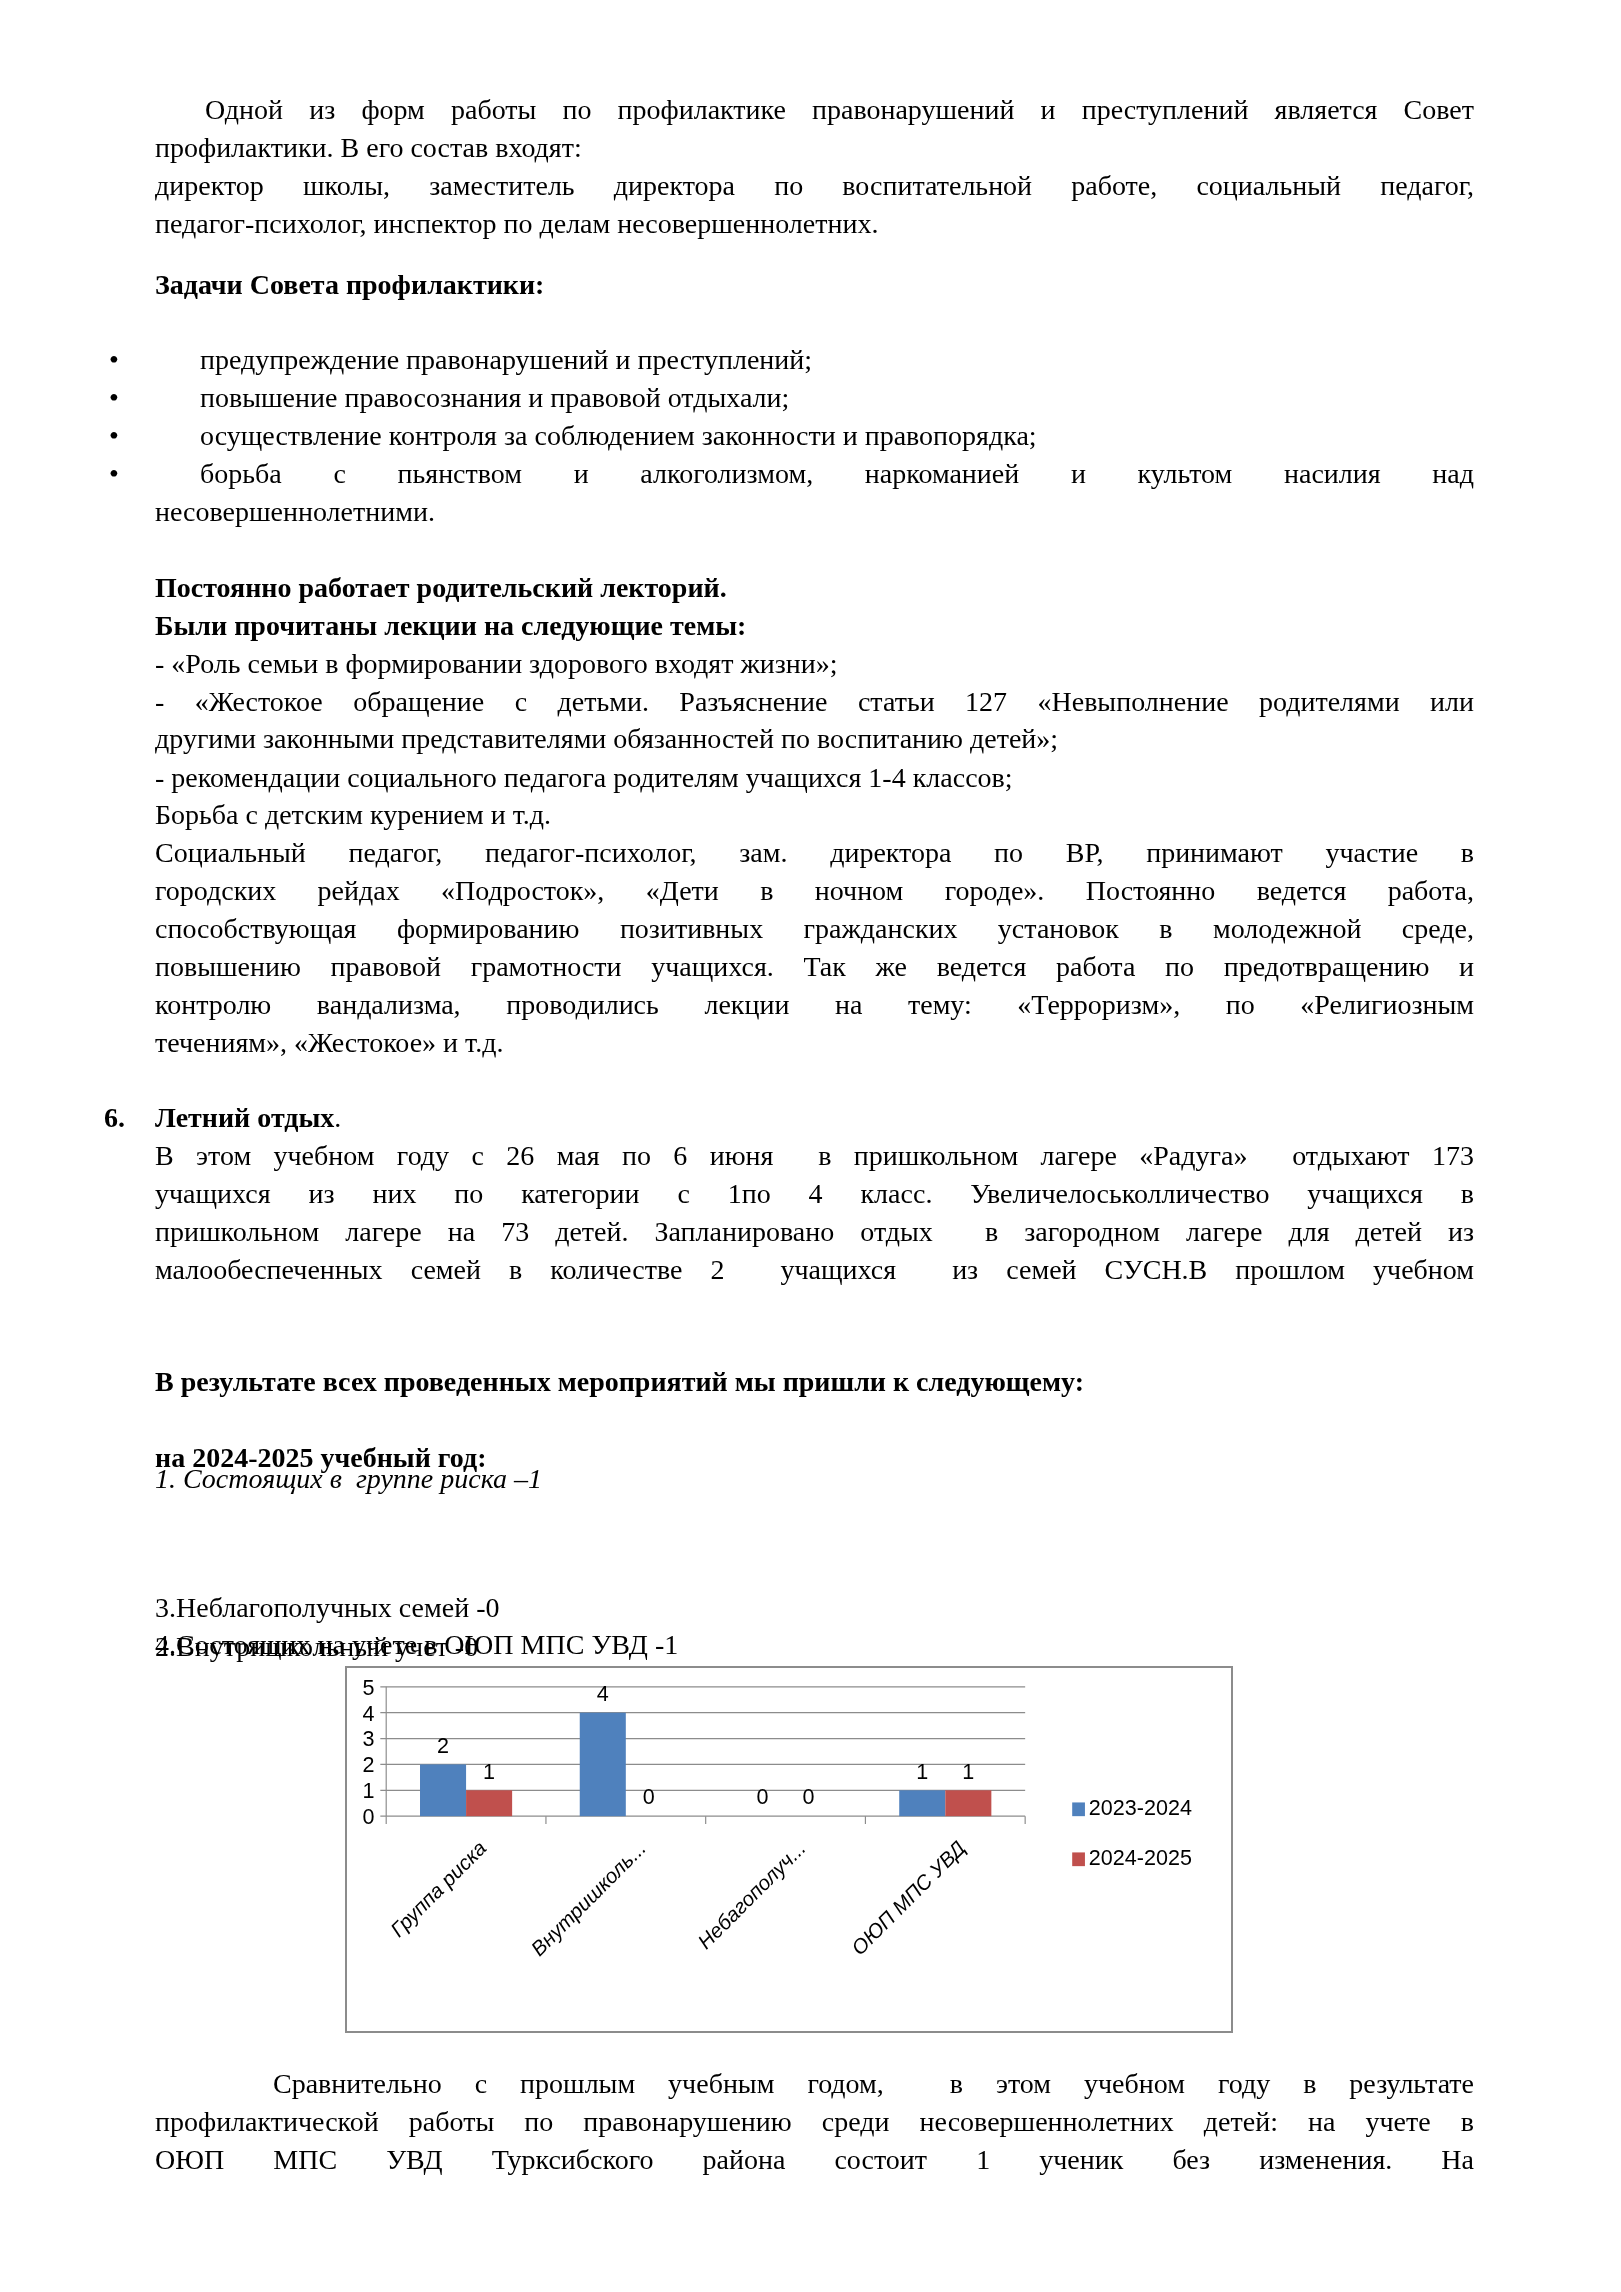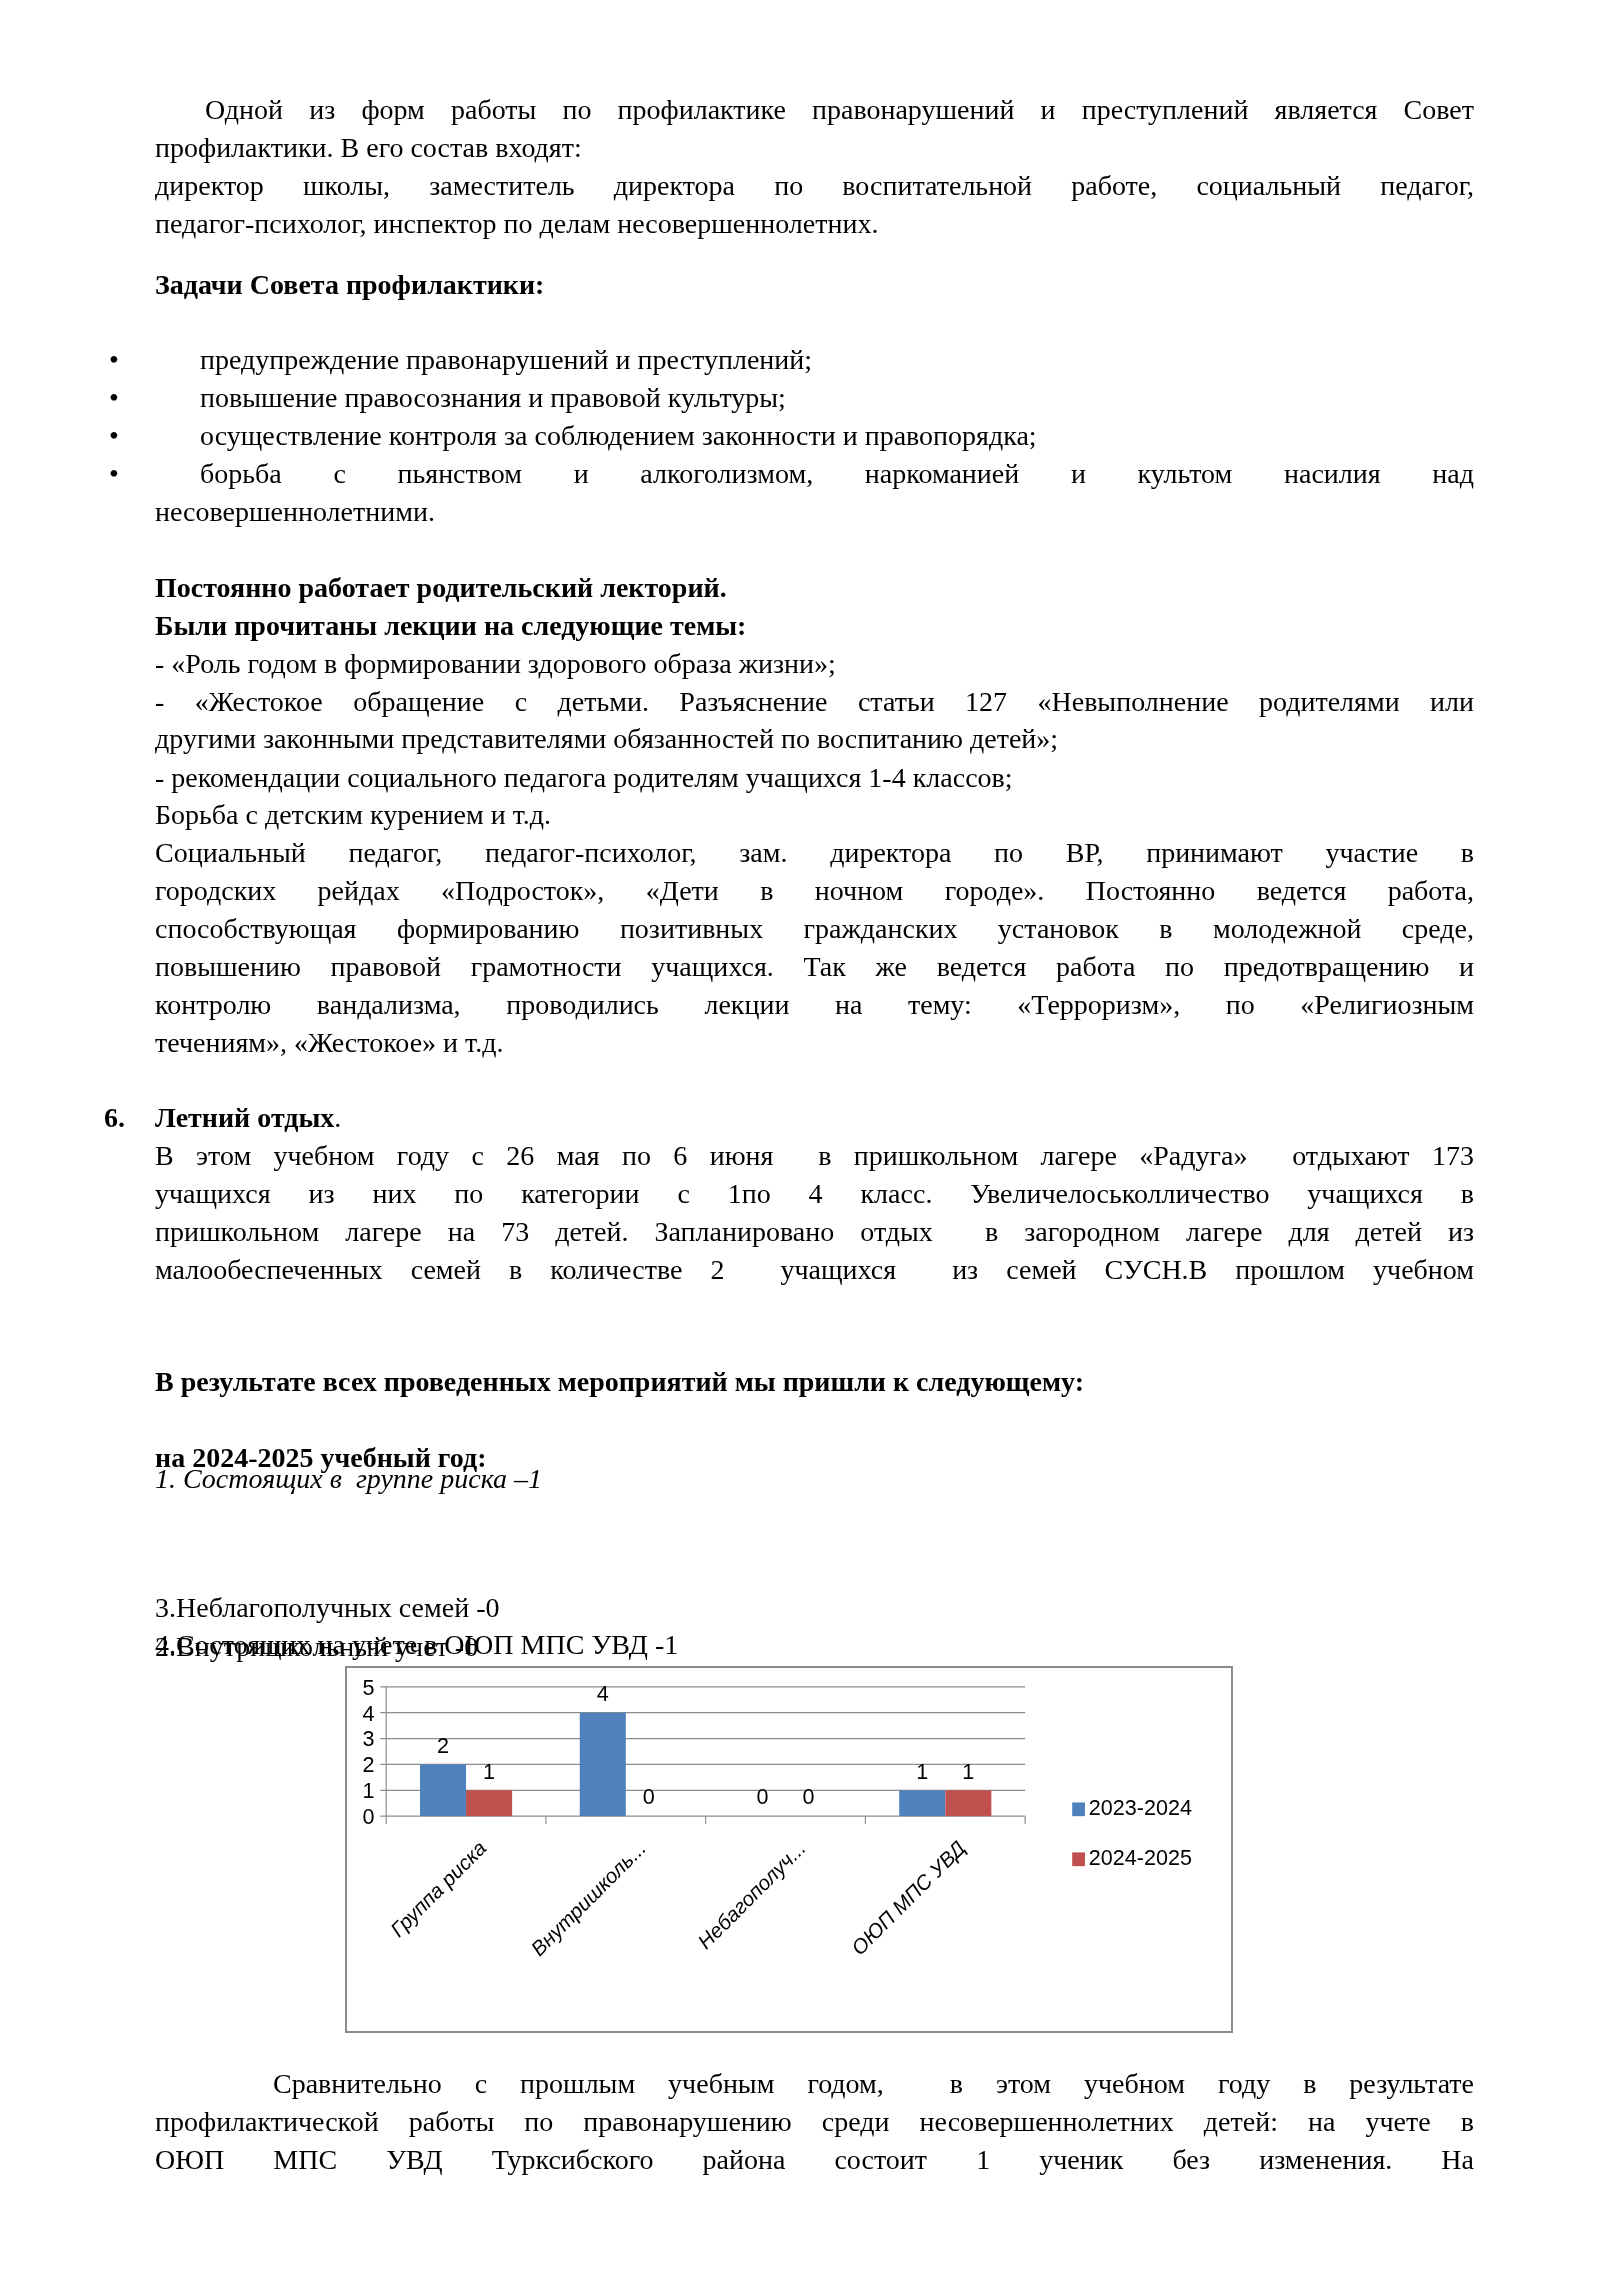--- a/index.html
+++ b/index.html
@@ -37,35 +37,35 @@
   </div>
 
   <div class="abs bold" style="top:266px;">Задачи Совета профилактики:</div>
 
   <div class="bullet-row" style="top:341px;">
     <span class="bullet-dot">•</span>
     <div class="bullet-text">предупреждение правонарушений и преступлений;</div>
   </div>
   <div class="bullet-row" style="top:379px;">
     <span class="bullet-dot">•</span>
-    <div class="bullet-text">повышение правосознания и правовой культуры;</div>
+    <div class="bullet-text">повышение правосознания и правовой отдыхали;</div>
   </div>
   <div class="bullet-row" style="top:417px;">
     <span class="bullet-dot">•</span>
     <div class="bullet-text">осуществление контроля за соблюдением законности и правопорядка;</div>
   </div>
   <div class="bullet-row" style="top:455px;">
     <span class="bullet-dot">•</span>
     <div class="bullet-text justify-full">борьба с пьянством и алкоголизмом, наркоманией и культом насилия над</div>
   </div>
   <div class="abs" style="top:493px;">несовершеннолетними.</div>
 
   <div class="abs bold" style="top:569px;">Постоянно работает родительский лекторий.</div>
   <div class="abs bold" style="top:607px;">Были прочитаны лекции на следующие темы:</div>
-  <div class="abs" style="top:645px;">- «Роль годом в формировании здорового образа жизни»;</div>
+  <div class="abs" style="top:645px;">- «Роль семьи в формировании здорового входят жизни»;</div>
   <div class="abs justify-full" style="top:683px;">- «Жестокое обращение с детьми. Разъяснение статьи 127 «Невыполнение родителями или</div>
   <div class="abs" style="top:720px;">другими законными представителями обязанностей по воспитанию детей»;</div>
   <div class="abs" style="top:759px;">- рекомендации социального педагога родителям учащихся 1-4 классов;</div>
   <div class="abs" style="top:796px;">Борьба с детским курением и т.д.</div>
 
   <div class="abs" style="top:834px;">
     <p class="p justify-full">Социальный педагог, педагог-психолог, зам. директора по ВР, принимают участие в</p>
     <p class="p justify-full">городских рейдах «Подросток», «Дети в ночном городе». Постоянно ведется работа,</p>
     <p class="p justify-full">способствующая формированию позитивных гражданских установок в молодежной среде,</p>
     <p class="p justify-full">повышению правовой грамотности учащихся. Так же ведется работа по предотвращению и</p>

